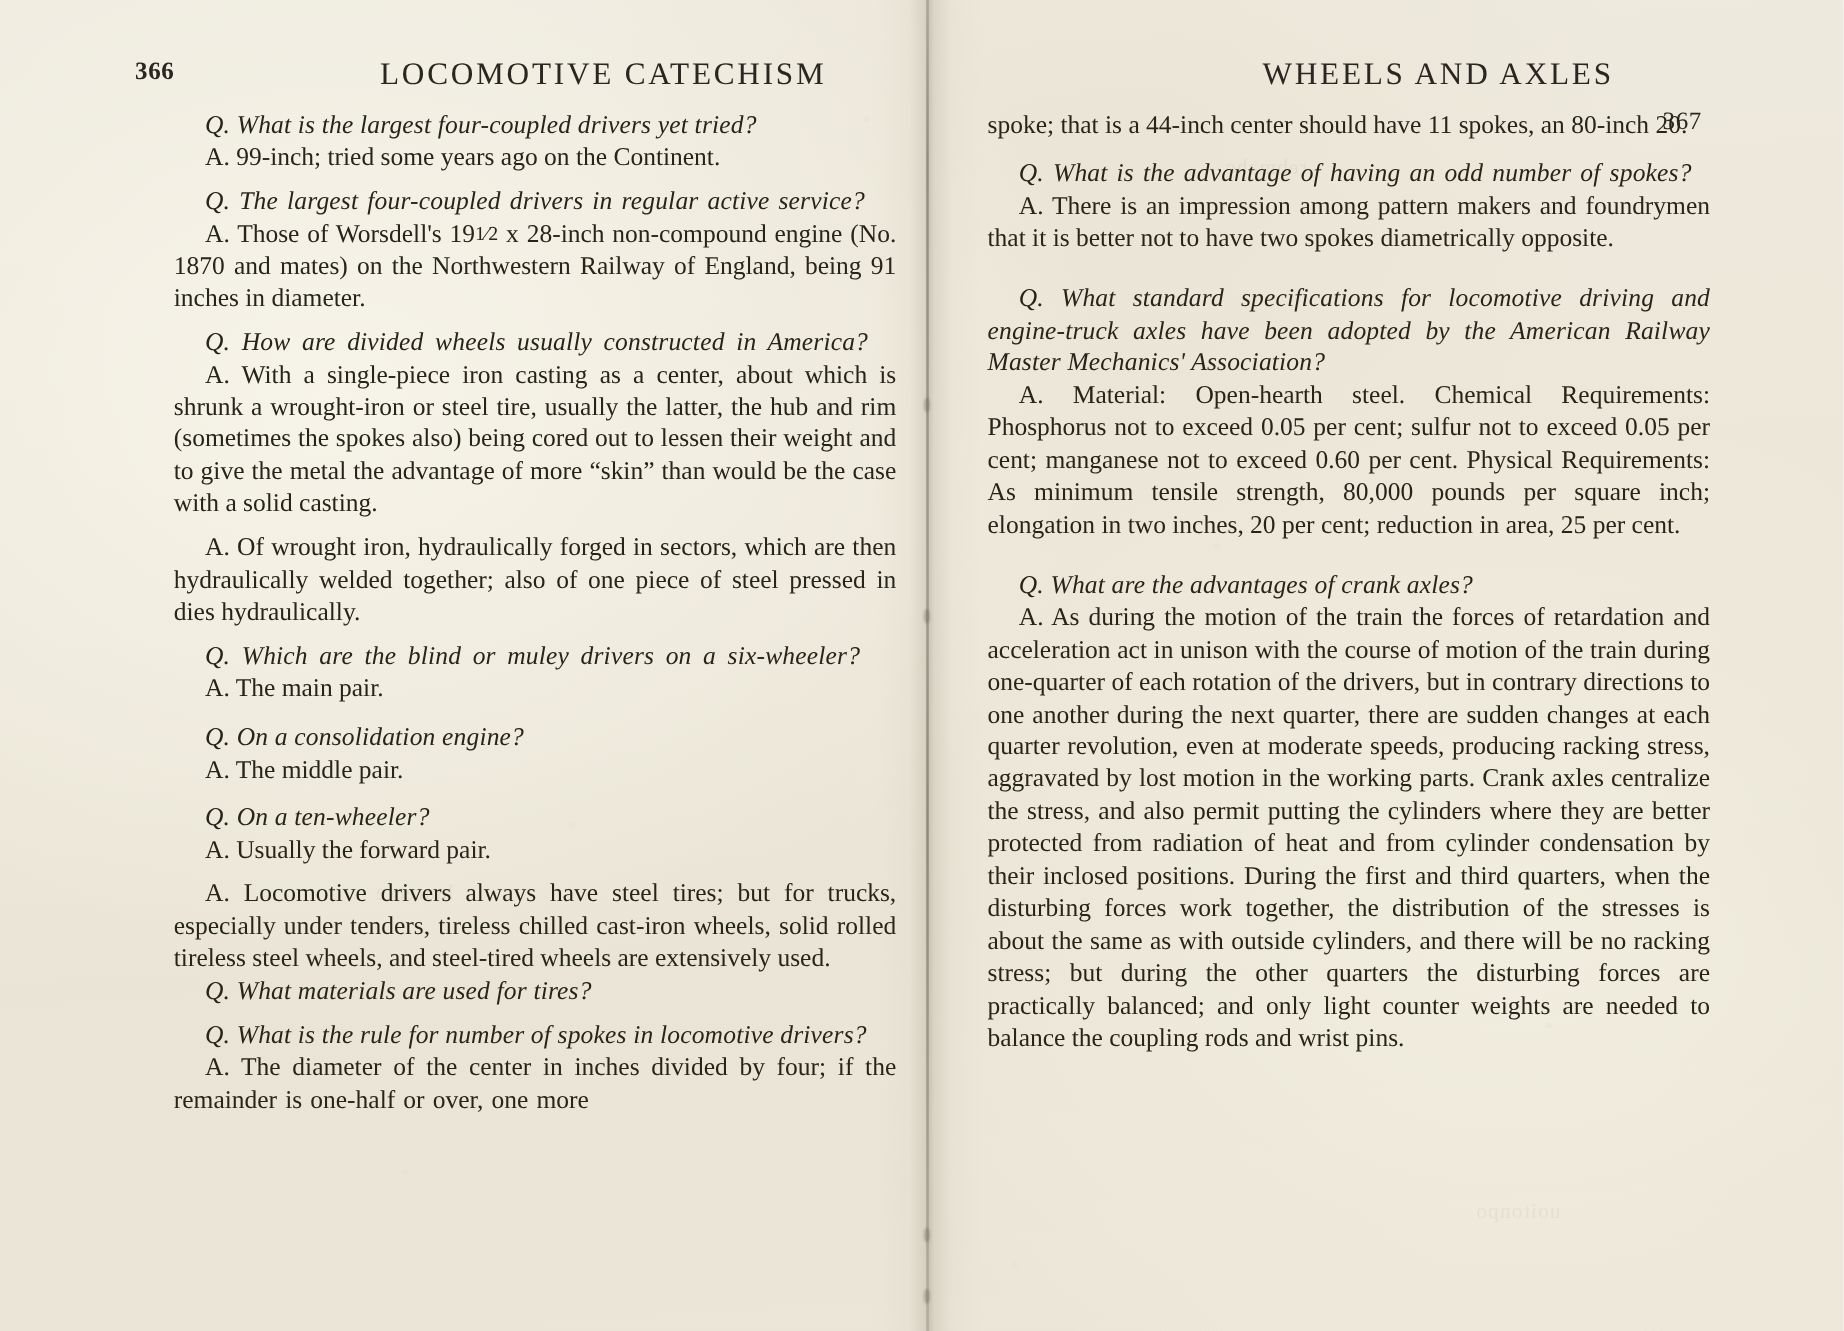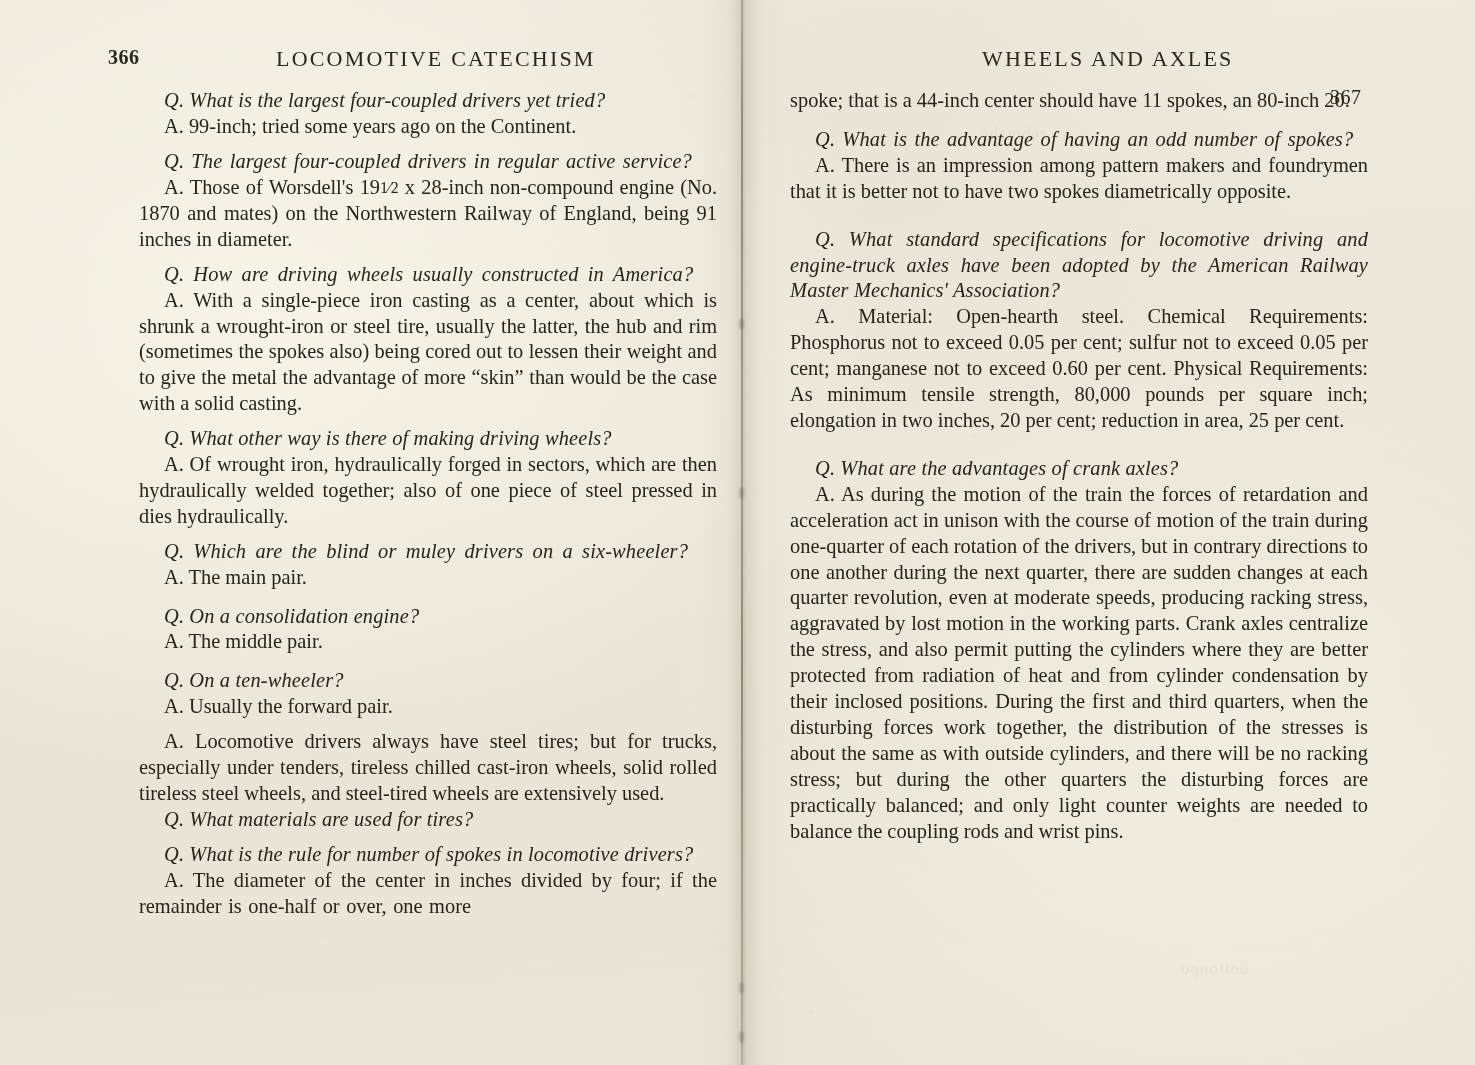--- a/index.html
+++ b/index.html
@@ -93,24 +93,25 @@
     height: 12px;
     pointer-events: none;
     border-radius: 50%;
     background: rgba(88,80,64,0.30);
     filter: blur(1px);
   }
 
   
   .runhead {
     position: absolute;
-    font-size: 22px;
+    font-size: 25px;
     letter-spacing: 2.2px;
     color: #2a2620;
     white-space: nowrap;
+    margin-left: 28px;
   }
   .folio {
     position: absolute;
     font-size: 20px;
     color: #2a2620;
     letter-spacing: 0.5px;
   }
   #head-left-title  { left: 276px;  top: 46px; }
   #head-right-title { left: 982px;  top: 46px; }
   #folio-left       { left: 108px;  top: 46px; font-weight: bold; }
@@ -171,26 +172,25 @@
     <p class="para q">Q. What is the largest four-coupled drivers yet tried?</p>
     <p class="para a">A. 99-inch; tried some years ago on the Continent.</p>
 
     <div class="gap-sm"></div>
 
     <p class="para q wide2">Q. The largest four-coupled drivers in regular active service?</p>
     <p class="para a"><span>A. Those of Worsdell's 19</span><span class="frac">1⁄2</span><span> x 28-inch non-compound engine (No. 1870 and mates) on the Northwestern Railway of England, being 91 inches in diameter.</span></p>
 
     <div class="gap-sm"></div>
 
-    <p class="para q wide">Q. How are driving wheels usually constructed in America?</p>
+    <p class="para q wide">Q. How are divided wheels usually constructed in America?</p>
     <p class="para a">A. With a single-piece iron casting as a center, about which is shrunk a wrought-iron or steel tire, usually the latter, the hub and rim (sometimes the spokes also) being cored out to lessen their weight and to give the metal the advantage of more “skin” than would be the case with a solid casting.</p>
 
     <div class="gap-sm"></div>
 
-    <p class="para q">Q. What other way is there of making driving wheels?</p>
     <p class="para a">A. Of wrought iron, hydraulically forged in sectors, which are then hydraulically welded together; also of one piece of steel pressed in dies hydraulically.</p>
 
     <div class="gap-sm"></div>
 
     <p class="para q wide">Q. Which are the blind or muley drivers on a six-wheeler?</p>
     <p class="para a">A. The main pair.</p>
 
     <div class="gap-md"></div>
 
     <p class="para q">Q. On a consolidation engine?</p>

